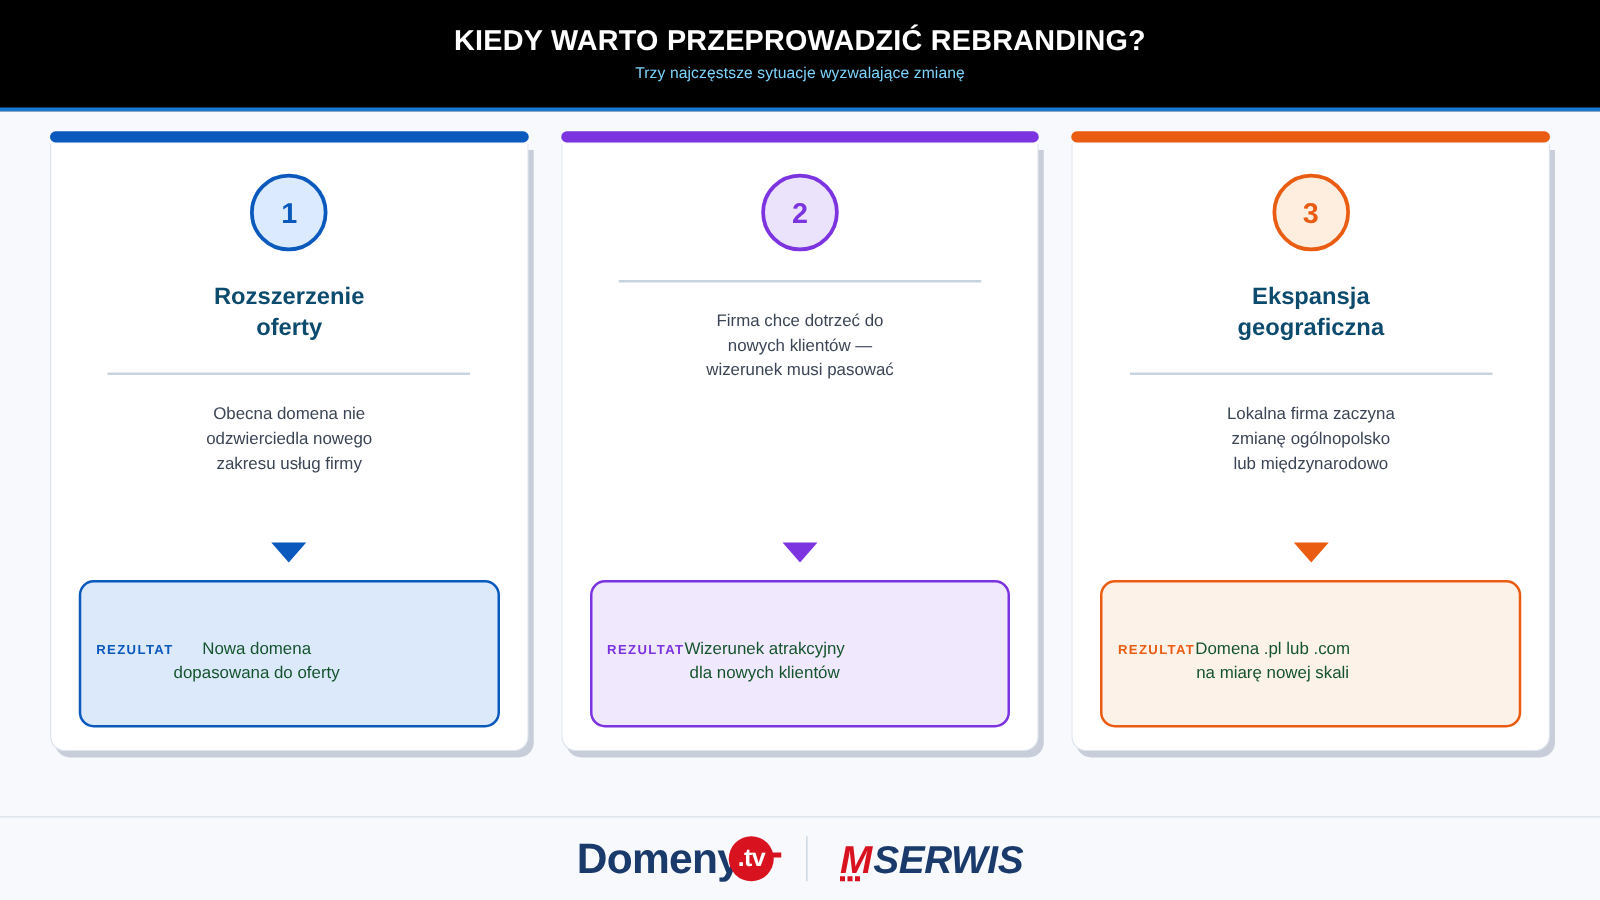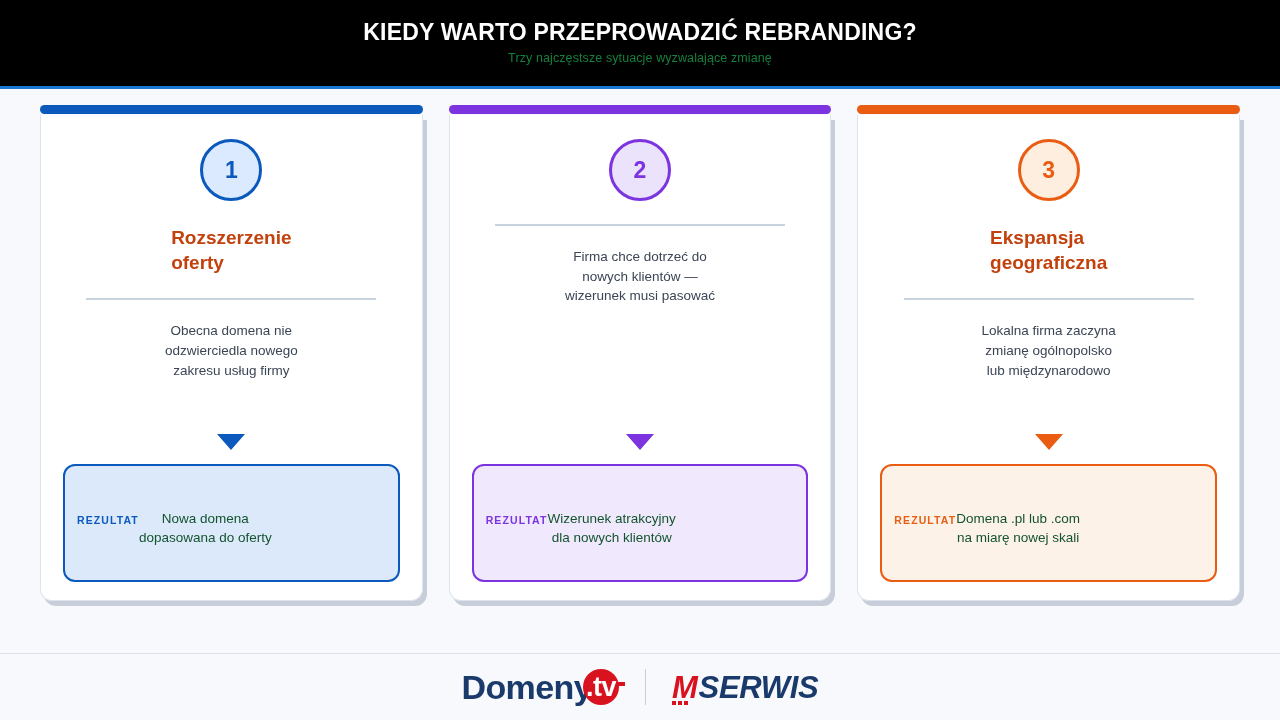--- a/index.html
+++ b/index.html
@@ -41,21 +41,21 @@
   .header-title {
     color: #ffffff;
     font-size: 23px;
     font-weight: bold;
     letter-spacing: 0.2px;
     line-height: 1.1;
     margin: 0 0 7px 0;
     text-align: center;
   }
   .header-subtitle {
-    color: #15803d;
+    color: #7dd3fc;
     font-size: 12.5px;
     font-weight: normal;
     letter-spacing: 0.1px;
     line-height: 1.1;
     margin: 0;
     text-align: center;
   }
 
   
   .cards-area {
@@ -109,22 +109,22 @@
     font-size: 23px;
     font-weight: bold;
     box-sizing: border-box;
     flex: 0 0 auto;
   }
 
   .card-title {
     margin: 24px 0 0 0;
     font-size: 19px;
     font-weight: bold;
-    color: #c2410c;
-    text-align: left;
+    color: #0c4a6e;
+    text-align: center;
     line-height: 1.32;
     white-space: pre-line;
   }
 
   .card-divider {
     width: 290px;
     height: 2px;
     background: #c8d3e0;
     margin: 23px 0 0 0;
     border: none;
@@ -208,21 +208,21 @@
   .logo-domeny .tv-badge {
     position: relative;
     display: inline-flex;
     align-items: center;
     justify-content: center;
     width: 36px;
     height: 36px;
     border-radius: 50%;
     background: #d9121f;
     color: #ffffff;
-    font-size: 27px;
+    font-size: 20px;
     font-weight: bold;
     margin-left: -9px;
     letter-spacing: -0.5px;
     text-align: center;
   }
   .logo-domeny .tv-dash {
     position: absolute;
     right: -6px;
     top: 13px;
     width: 9px;

